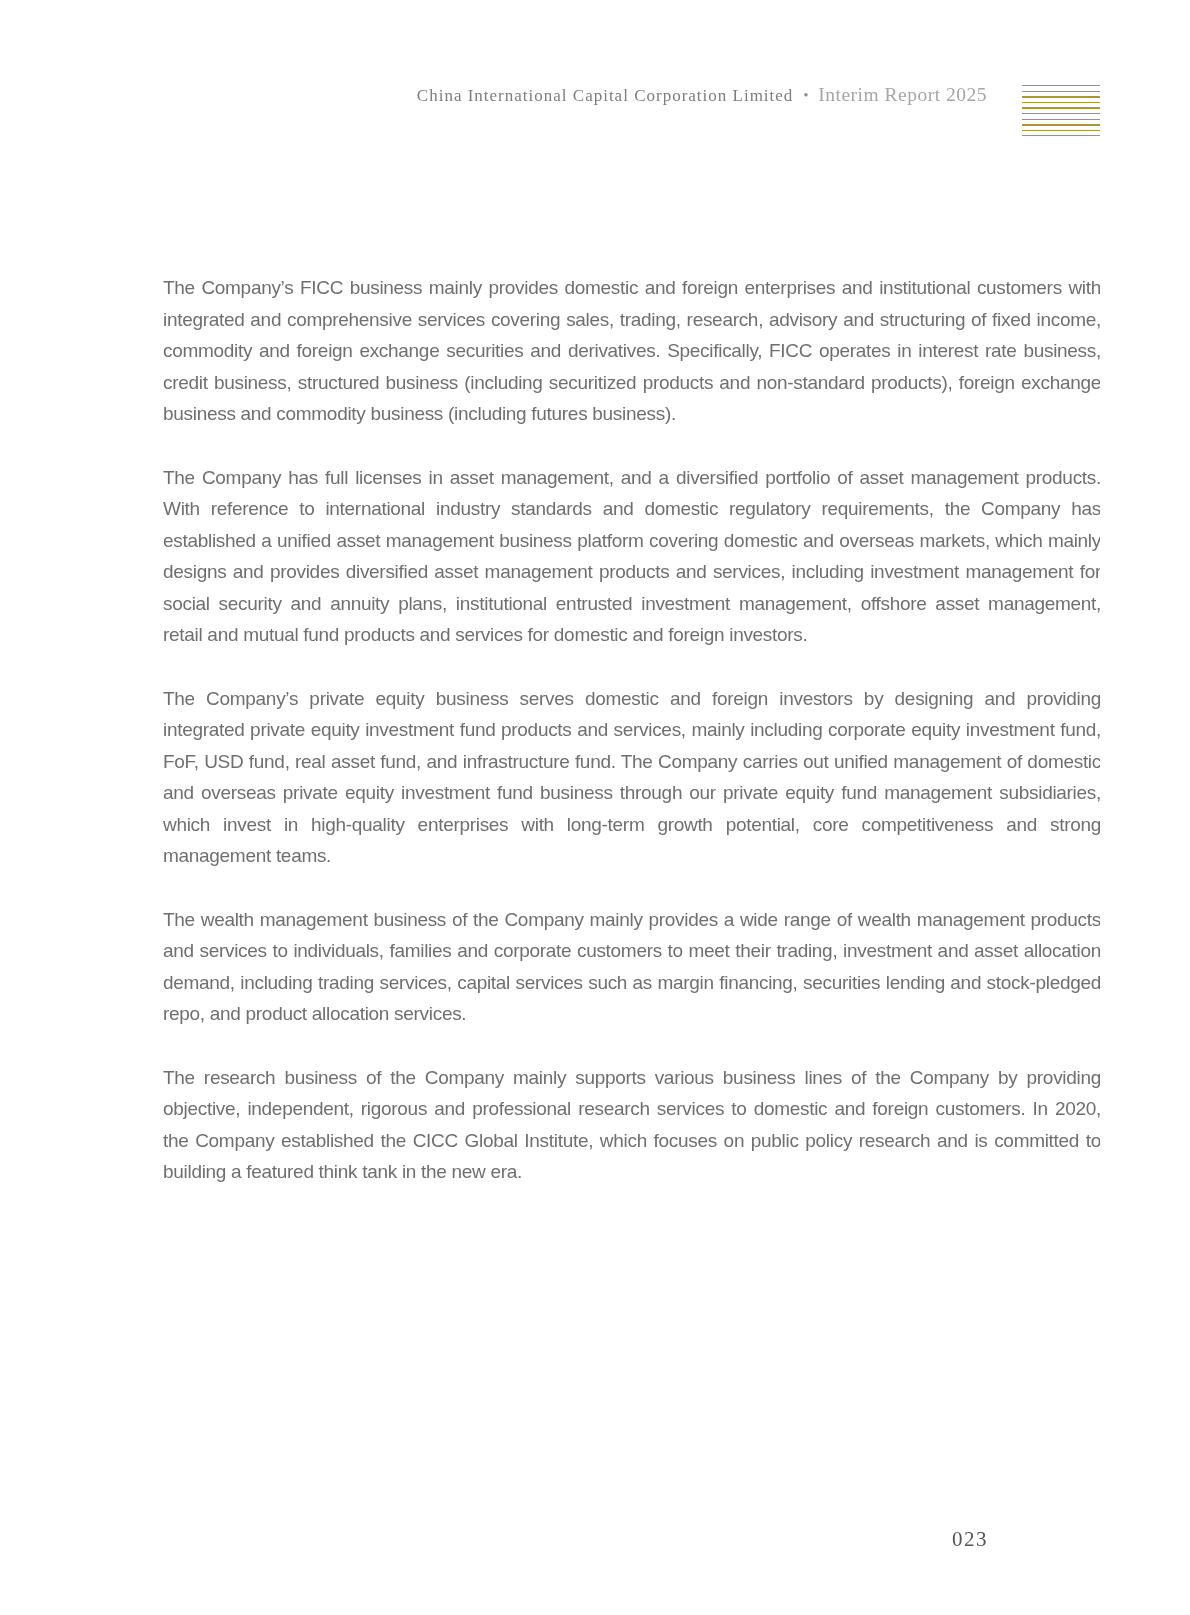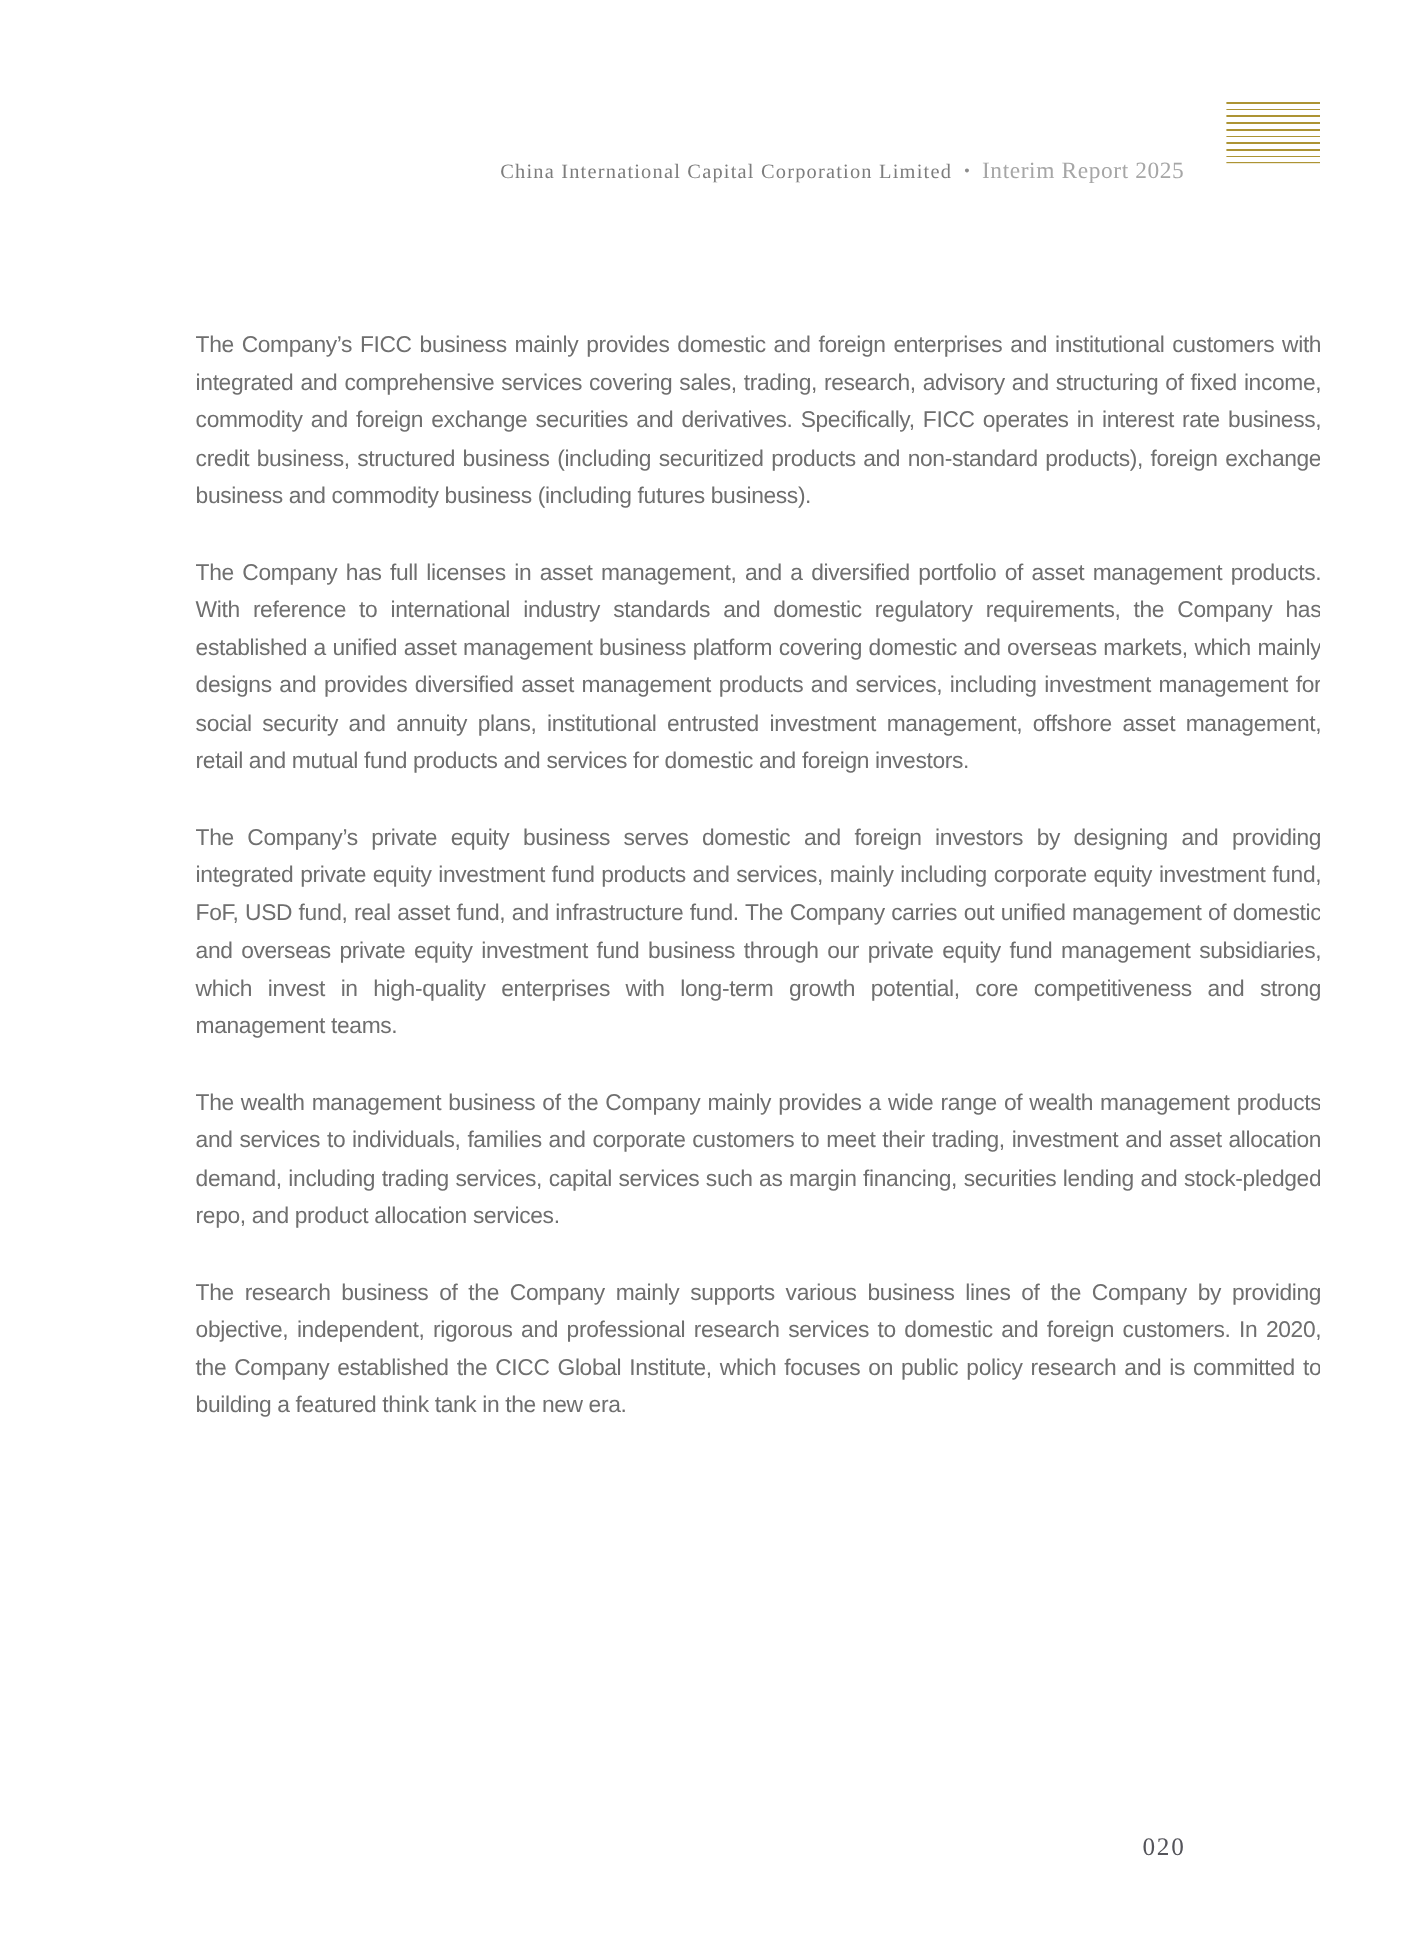--- a/index.html
+++ b/index.html
@@ -38,21 +38,20 @@
     font-size:14px;
     color:var(--header-separator);
     margin:0 10px;
     position:relative;
     top:-1px;
   }
   .header .report{
     font-size:19.5px;
     letter-spacing:0.5px;
     color:var(--header-report);
-    margin-top:48px;
   }
   .stripes{
     position:absolute;
     top:85px;
     right:0;
     width:78px;
     height:51px;
     background:repeating-linear-gradient(
       to bottom,
       var(--stripe-gold) 0px,
@@ -101,15 +100,15 @@
   <div class="stripes"></div>
 
   <main class="content">
     <p>The Company’s FICC business mainly provides domestic and foreign enterprises and institutional customers with integrated and comprehensive services covering sales, trading, research, advisory and structuring of fixed income, commodity and foreign exchange securities and derivatives. Specifically, FICC operates in interest rate business, credit business, structured business (including securitized products and non-standard products), foreign exchange business and commodity business (including futures business).</p>
     <p>The Company has full licenses in asset management, and a diversified portfolio of asset management products. With reference to international industry standards and domestic regulatory requirements, the Company has established a unified asset management business platform covering domestic and overseas markets, which mainly designs and provides diversified asset management products and services, including investment management for social security and annuity plans, institutional entrusted investment management, offshore asset management, retail and mutual fund products and services for domestic and foreign investors.</p>
     <p>The Company’s private equity business serves domestic and foreign investors by designing and providing integrated private equity investment fund products and services, mainly including corporate equity investment fund, FoF, USD fund, real asset fund, and infrastructure fund. The Company carries out unified management of domestic and overseas private equity investment fund business through our private equity fund management subsidiaries, which invest in high-quality enterprises with long-term growth potential, core competitiveness and strong management teams.</p>
     <p>The wealth management business of the Company mainly provides a wide range of wealth management products and services to individuals, families and corporate customers to meet their trading, investment and asset allocation demand, including trading services, capital services such as margin financing, securities lending and stock-pledged repo, and product allocation services.</p>
     <p>The research business of the Company mainly supports various business lines of the Company by providing objective, independent, rigorous and professional research services to domestic and foreign customers. In 2020, the Company established the CICC Global Institute, which focuses on public policy research and is committed to building a featured think tank in the new era.</p>
   </main>
 
-  <div class="page-number">020</div>
+  <div class="page-number">023</div>
 
 </div>
 
 </body></html>

